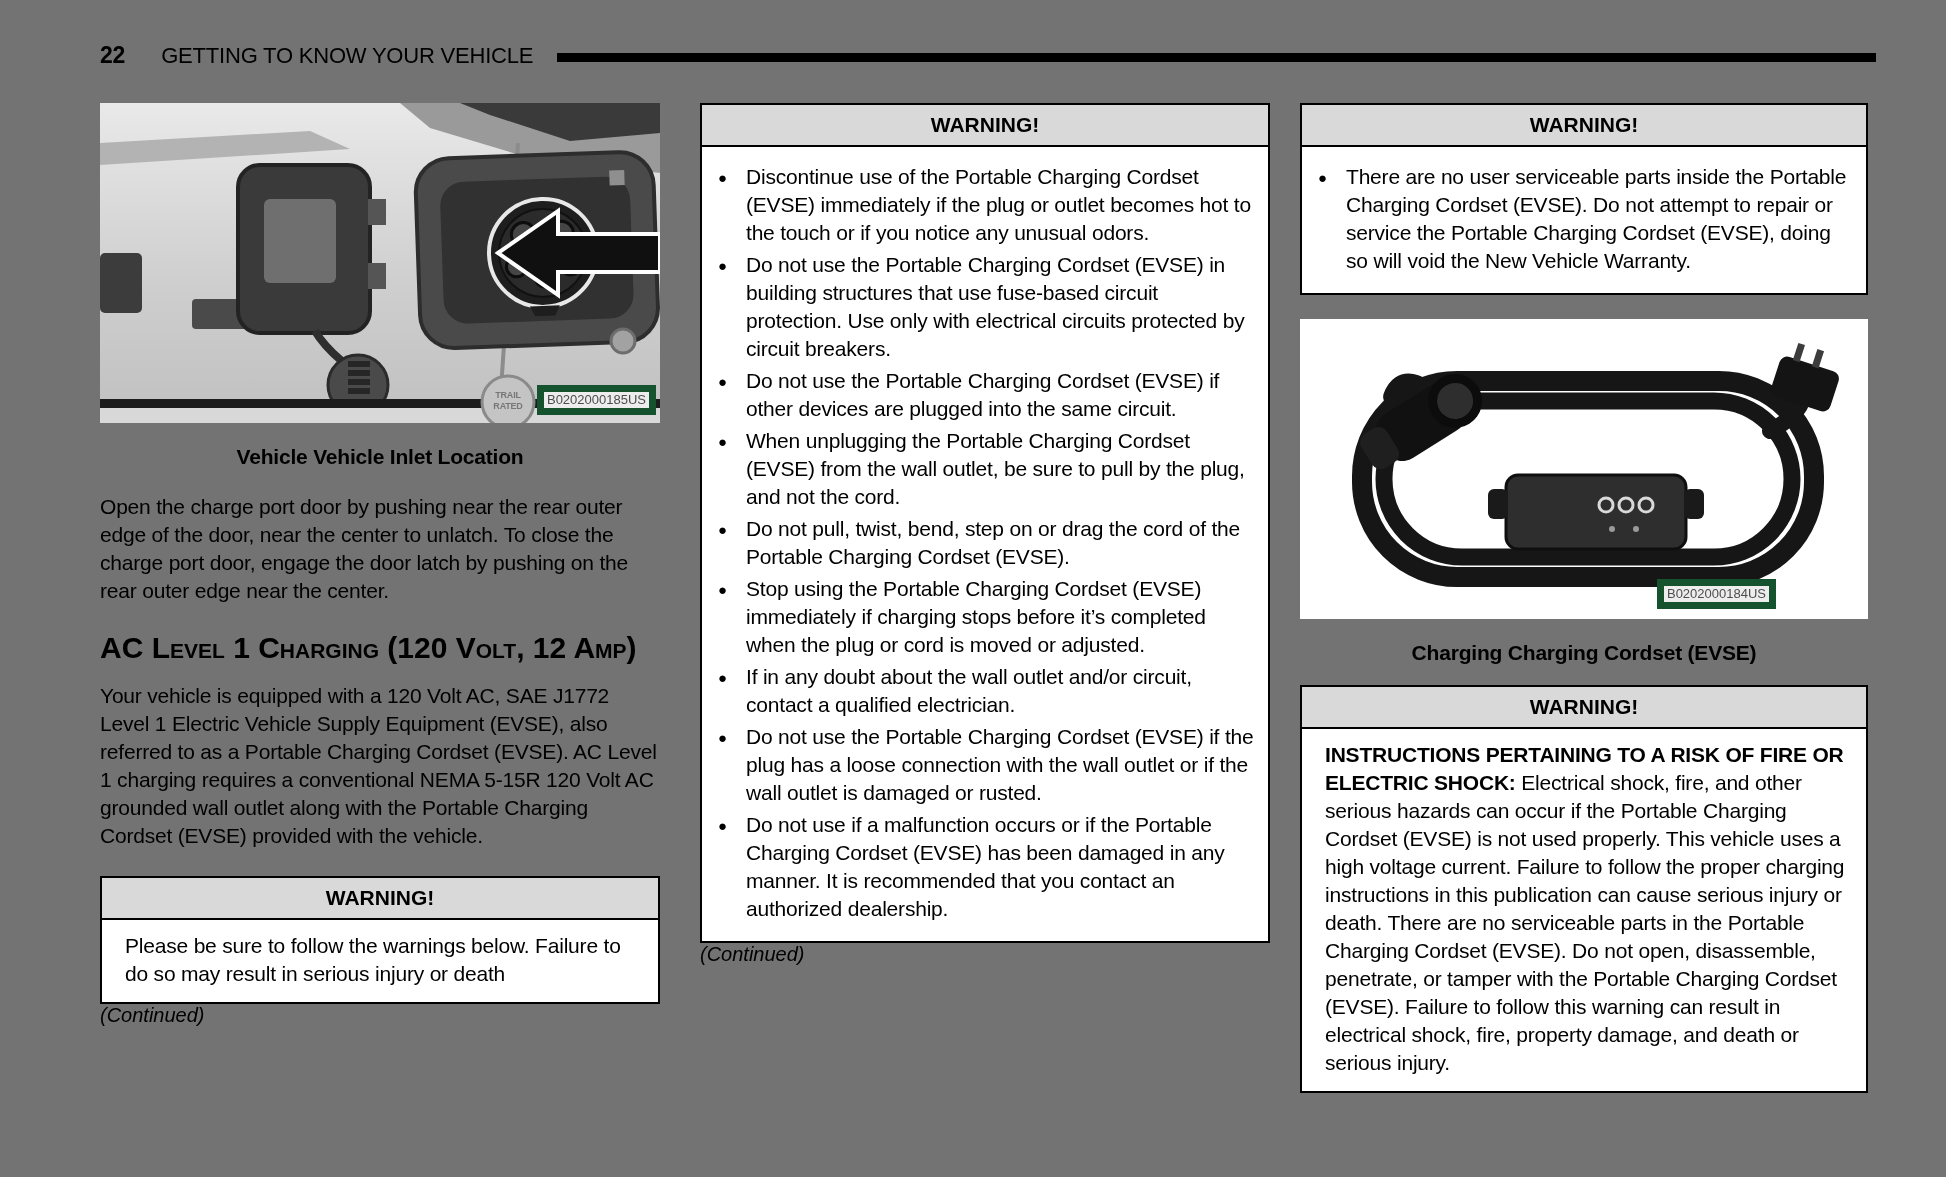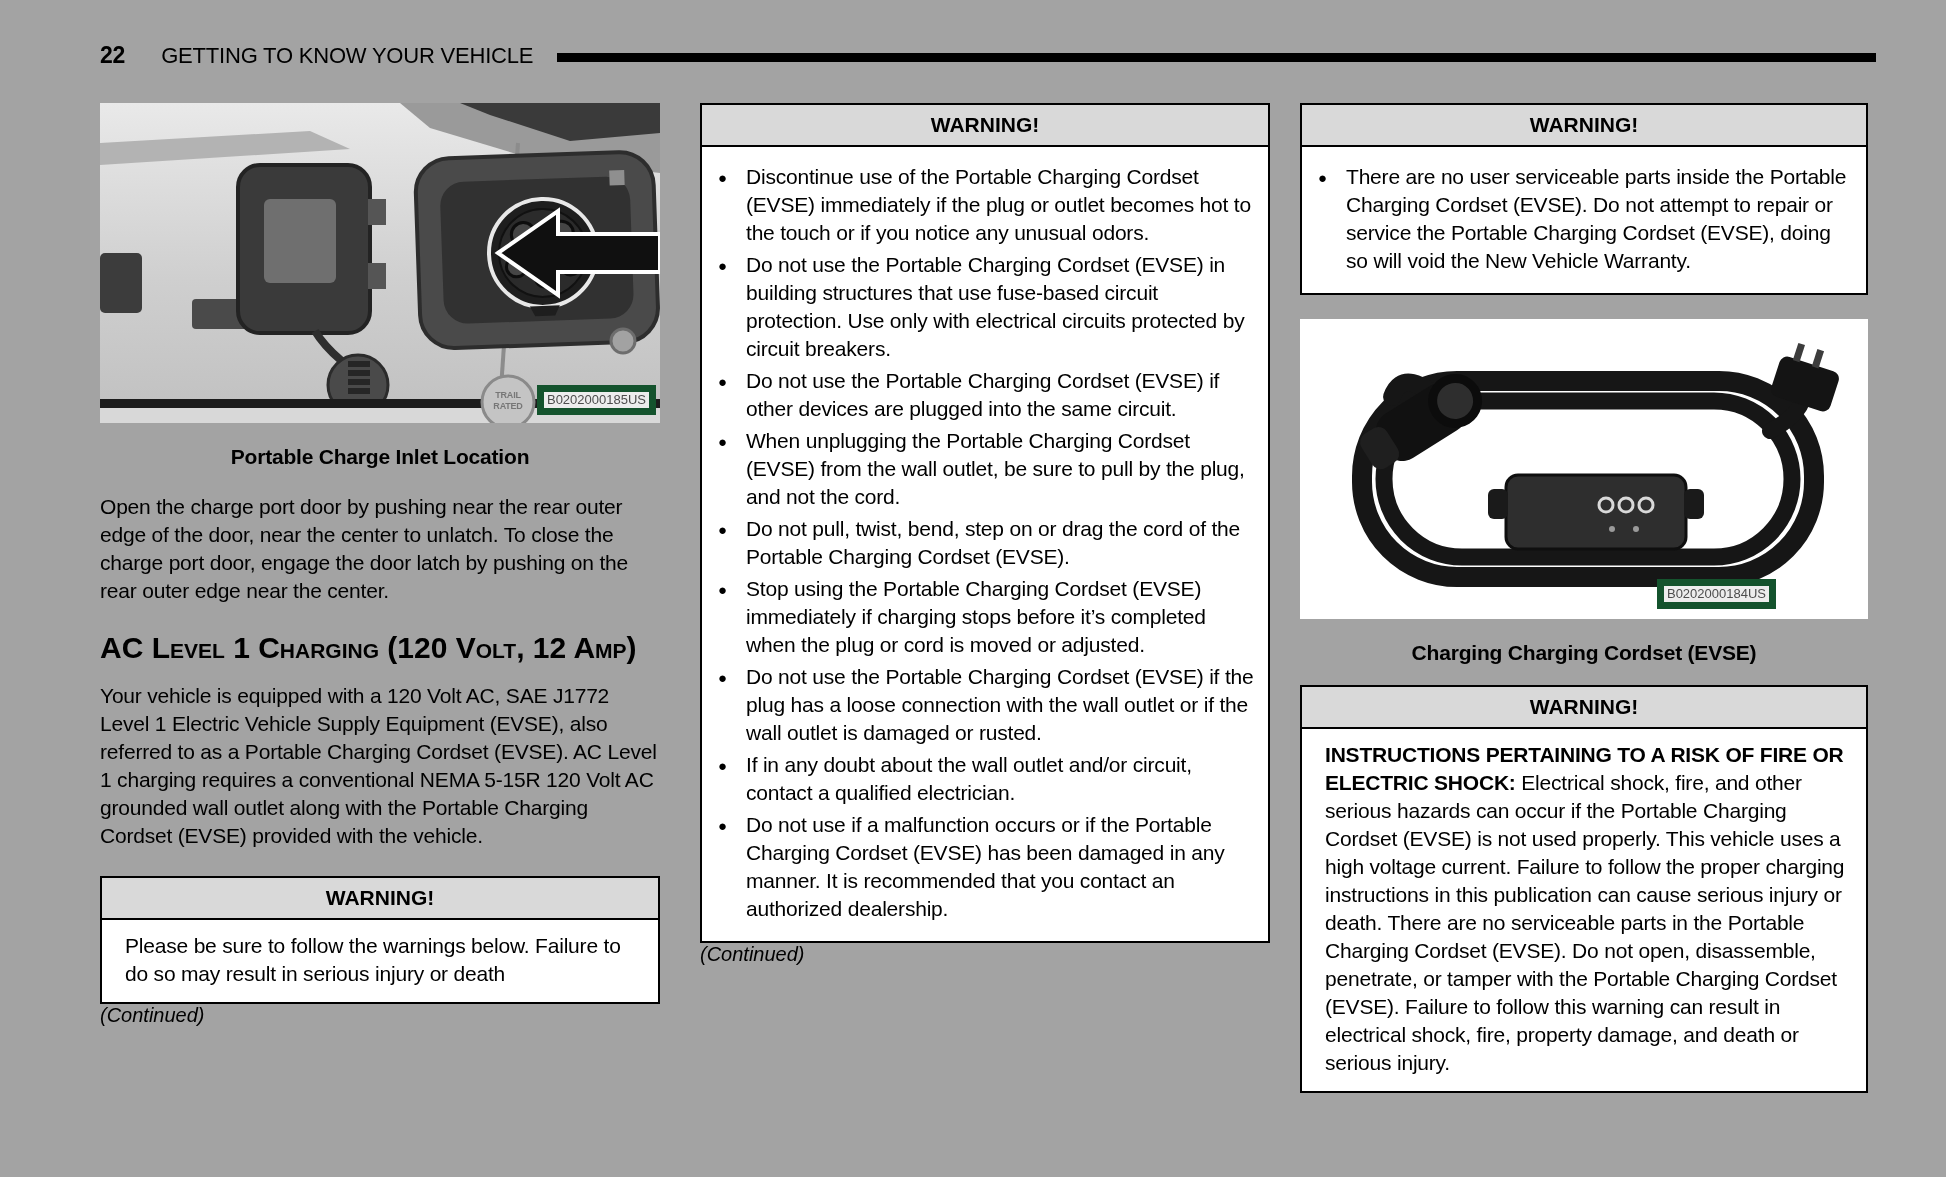--- a/index.html
+++ b/index.html
@@ -1,17 +1,17 @@
 <!DOCTYPE html>
 <html><head>
 <meta charset="utf-8">
 <style>
   html,body{margin:0;padding:0;background:#fff;}
   .page{
-    position:relative;width:1946px;height:1177px;background:#a3a3a3;
+    position:relative;width:1946px;height:1177px;background:#737373;
     font-family:"Liberation Sans","DejaVu Sans",sans-serif;color:#000;
     letter-spacing:-0.2px;overflow:hidden;
   }
   
   .hdr{position:absolute;left:100px;top:42px;right:70px;display:flex;align-items:center;}
   .hdr .pagenum{font-size:23px;font-weight:bold;}
   .hdr .chapter{font-size:22px;margin-left:36px;white-space:nowrap;}
   .hdr .rule{flex:1 1 auto;height:9px;background:#000;margin-left:24px;position:relative;top:2px;}
   
   .col{position:absolute;top:103px;}
@@ -128,21 +128,21 @@
         <g>
           <circle cx="408" cy="299" r="26" fill="#c4c4c4" stroke="#8a8a8a" stroke-width="3"></circle>
           <text x="408" y="295" text-anchor="middle" font-size="9" fill="#777" font-weight="bold">TRAIL</text>
           <text x="408" y="306" text-anchor="middle" font-size="9" fill="#777" font-weight="bold">RATED</text>
         </g>
         <circle cx="523" cy="238" r="12" fill="#a2a2a2" stroke="#6d6d6d" stroke-width="3"></circle>
       </svg>
       <span class="wm wm-left">B0202000185US</span>
     </figure>
 
-    <div class="caption">Portable Charge Inlet Location</div>
+    <div class="caption">Vehicle Vehicle Inlet Location</div>
 
     <p class="body intro">Open the charge port door by pushing near the rear outer edge of the door, near the center to unlatch. To close the charge port door, engage the door latch by pushing on the rear outer edge near the center.</p>
 
     <h2 class="sect">AC Level 1 Charging (120 Volt, 12 Amp)</h2>
 
     <p class="body">Your vehicle is equipped with a 120 Volt AC, SAE J1772 Level 1 Electric Vehicle Supply Equipment (EVSE), also referred to as a Portable Charging Cordset (EVSE). AC Level 1 charging requires a conventional NEMA 5-15R 120 Volt AC grounded wall outlet along with the Portable Charging Cordset (EVSE) provided with the vehicle.</p>
 
     <div class="warnbox mt26">
       <div class="warnhead">WARNING!</div>
       <div class="warnbody">
@@ -156,22 +156,22 @@
   <section class="col col-mid">
     <div class="warnbox">
       <div class="warnhead">WARNING!</div>
       <ul class="warnlist">
         <li>Discontinue use of the Portable Charging Cordset (EVSE) immediately if the plug or outlet becomes hot to the touch or if you notice any unusual odors.</li>
         <li>Do not use the Portable Charging Cordset (EVSE) in building structures that use fuse-based circuit protection. Use only with electrical circuits protected by circuit breakers.</li>
         <li>Do not use the Portable Charging Cordset (EVSE) if other devices are plugged into the same circuit.</li>
         <li>When unplugging the Portable Charging Cordset (EVSE) from the wall outlet, be sure to pull by the plug, and not the cord.</li>
         <li>Do not pull, twist, bend, step on or drag the cord of the Portable Charging Cordset (EVSE).</li>
         <li>Stop using the Portable Charging Cordset (EVSE) immediately if charging stops before it’s completed when the plug or cord is moved or adjusted.</li>
+        <li>If in any doubt about the wall outlet and/or circuit, contact a qualified electrician.</li>
         <li>Do not use the Portable Charging Cordset (EVSE) if the plug has a loose connection with the wall outlet or if the wall outlet is damaged or rusted.</li>
-        <li>If in any doubt about the wall outlet and/or circuit, contact a qualified electrician.</li>
         <li>Do not use if a malfunction occurs or if the Portable Charging Cordset (EVSE) has been damaged in any manner. It is recommended that you contact an authorized dealership.</li>
       </ul>
     </div>
     <div class="continued">(Continued)</div>
   </section>
 
   <section class="col col-right">
 
     <div class="warnbox">
       <div class="warnhead">WARNING!</div>

